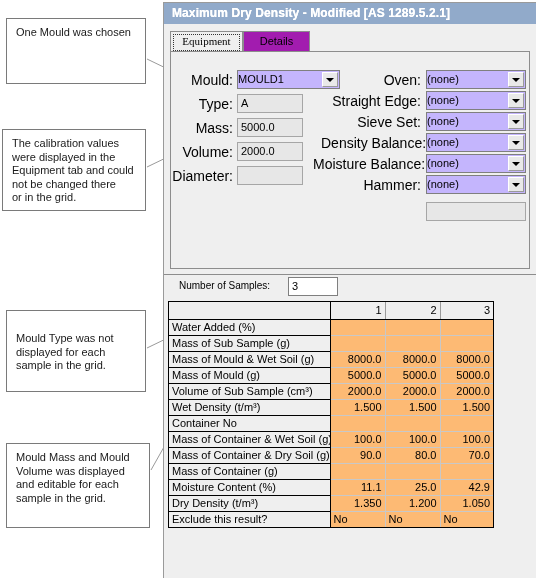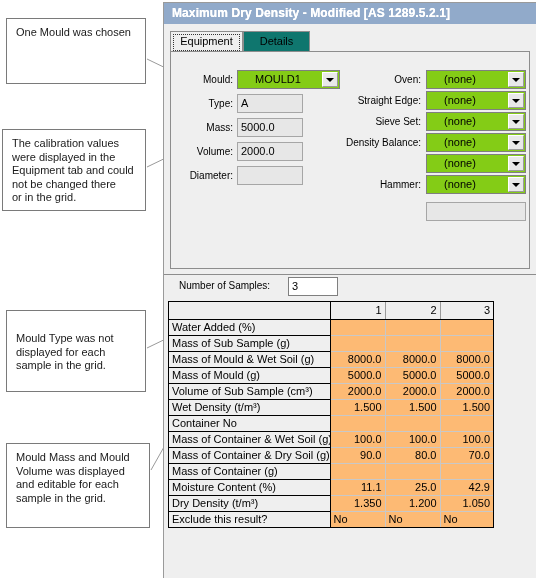--- a/index.html
+++ b/index.html
@@ -68,21 +68,21 @@
     position: relative;
     height: 20px;
     margin: 7px 0 0 6px;
   }
   .tab {
     position: absolute;
     top: 0;
     height: 20px;
     line-height: 19px;
     box-sizing: border-box;
-    background: #0f766e;
+    background: #a21caf;
     border: 1px solid #8d8d8d;
     border-bottom: none;
     text-align: center;
     font-size: 11px;
     padding: 0 6px;
   }
   .tab.selected {
     z-index: 4;
     background: #efefef;
   }
@@ -102,34 +102,34 @@
     height: 218px;
     background: #efefef;
     border: 1px solid #8d8d8d;
     box-sizing: border-box;
   }
 
   
   .field-label {
     position: absolute;
     text-align: right;
-    font-size: 10px;
+    font-size: 14px;
     color: #000;
     line-height: 14px;
     white-space: nowrap;
   }
   .combo {
     position: absolute;
     box-sizing: border-box;
-    background: #84cc16;
+    background: #c4b5fd;
     border: 1px solid #7f7f7f;
     height: 19px;
     font-size: 11px;
     line-height: 17px;
-    padding-left: 17px;
+    padding-left: 0;
     color: #000;
     overflow: hidden;
     white-space: nowrap;
   }
   .combo .arrowbtn {
     position: absolute;
     right: 1px; top: 1px;
     width: 16px; height: 15px;
     background: #e9e9e9;
     border: 1px solid #9a9a9a;
@@ -280,21 +280,21 @@
   <line x1="147" y1="167" x2="230" y2="127" stroke="#9a9a9a" stroke-width="1" marker-end="url(#ah)"></line>
   <line x1="147" y1="348" x2="205" y2="320" stroke="#9a9a9a" stroke-width="1" marker-end="url(#ah)"></line>
   <line x1="151" y1="470" x2="200" y2="383" stroke="#9a9a9a" stroke-width="1" marker-end="url(#ah)"></line>
 </svg>
 
 <div class="window">
 
   <div class="titlebar">Maximum Dry Density - Modified [AS 1289.5.2.1]</div>
 
   <div class="tabstrip">
-    <div class="tab selected" id="tab0" style="left:0px;width:73px;">
+    <div class="tab selected" id="tab0" style="left:0px;width:73px;font-family:Liberation Serif, serif;">
       <span class="focusring"></span>
       <span>Equipment</span>
     </div>
     <div class="tab" id="tab1" style="left:73px;width:67px;">
       <span>Details</span>
     </div>
   </div>
 
   <div class="tabpanel">
 
@@ -341,20 +341,21 @@
       <span>(none)</span>
       <span class="arrowbtn"></span>
     </div>
 
     <div class="field-label" style="left:150px; top:84px; width:100px;">Density Balance:</div>
     <div class="combo" style="left:255px; top:81px; width:100px;">
       <span>(none)</span>
       <span class="arrowbtn"></span>
     </div>
 
+    <div class="field-label" style="left:142px; top:105px; width:108px;">Moisture Balance:</div>
     <div class="combo" style="left:255px; top:102px; width:100px;">
       <span>(none)</span>
       <span class="arrowbtn"></span>
     </div>
 
     <div class="field-label" style="left:150px; top:126px; width:100px;">Hammer:</div>
     <div class="combo" style="left:255px; top:123px; width:100px;">
       <span>(none)</span>
       <span class="arrowbtn"></span>
     </div>

